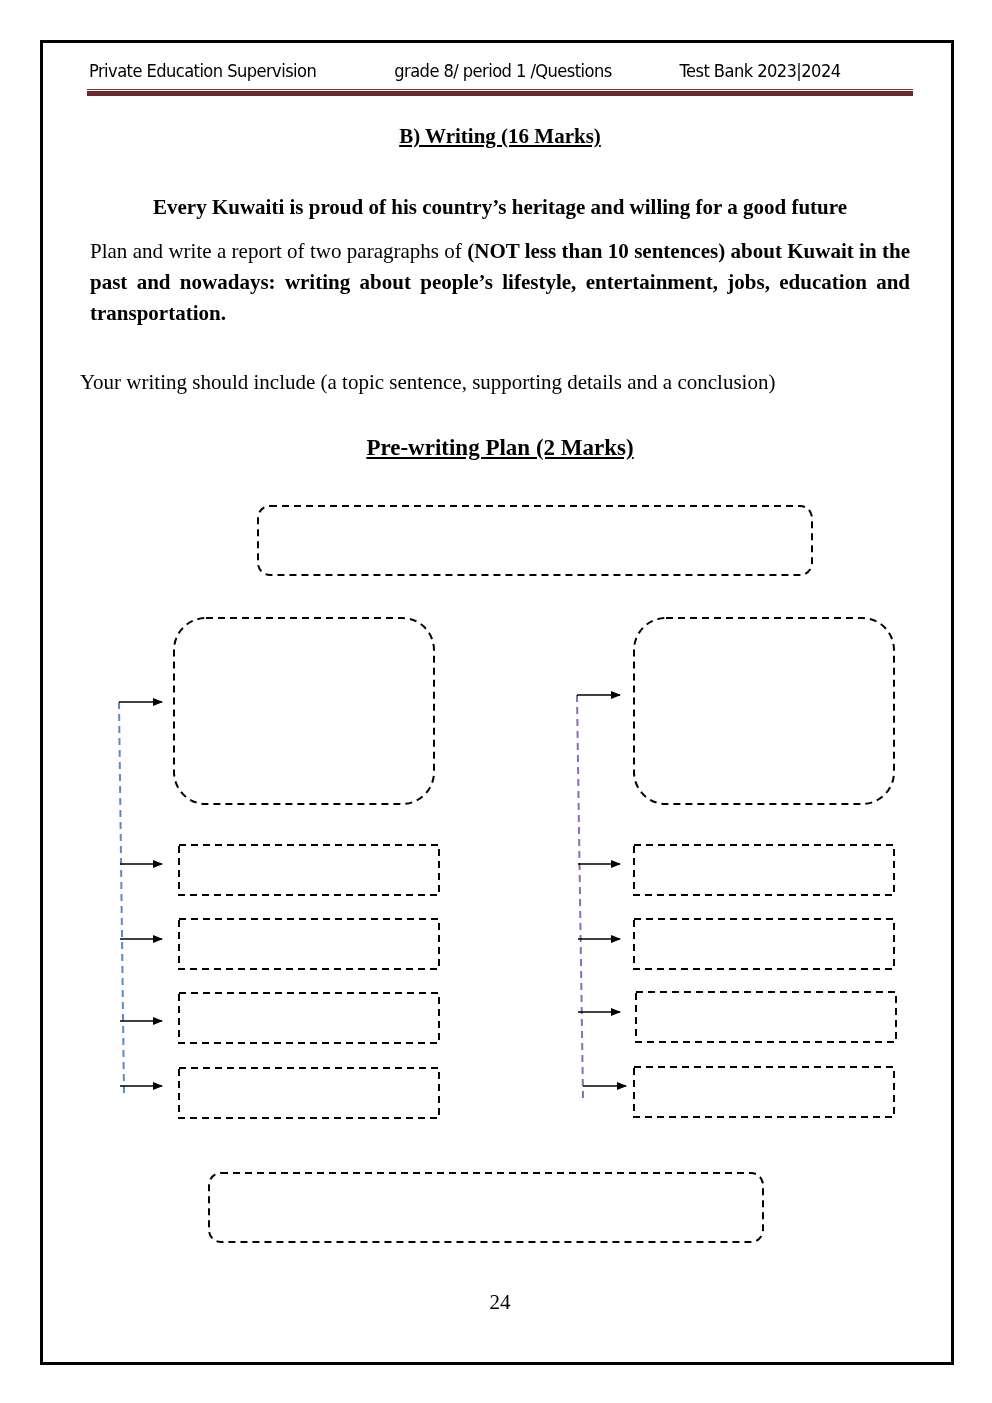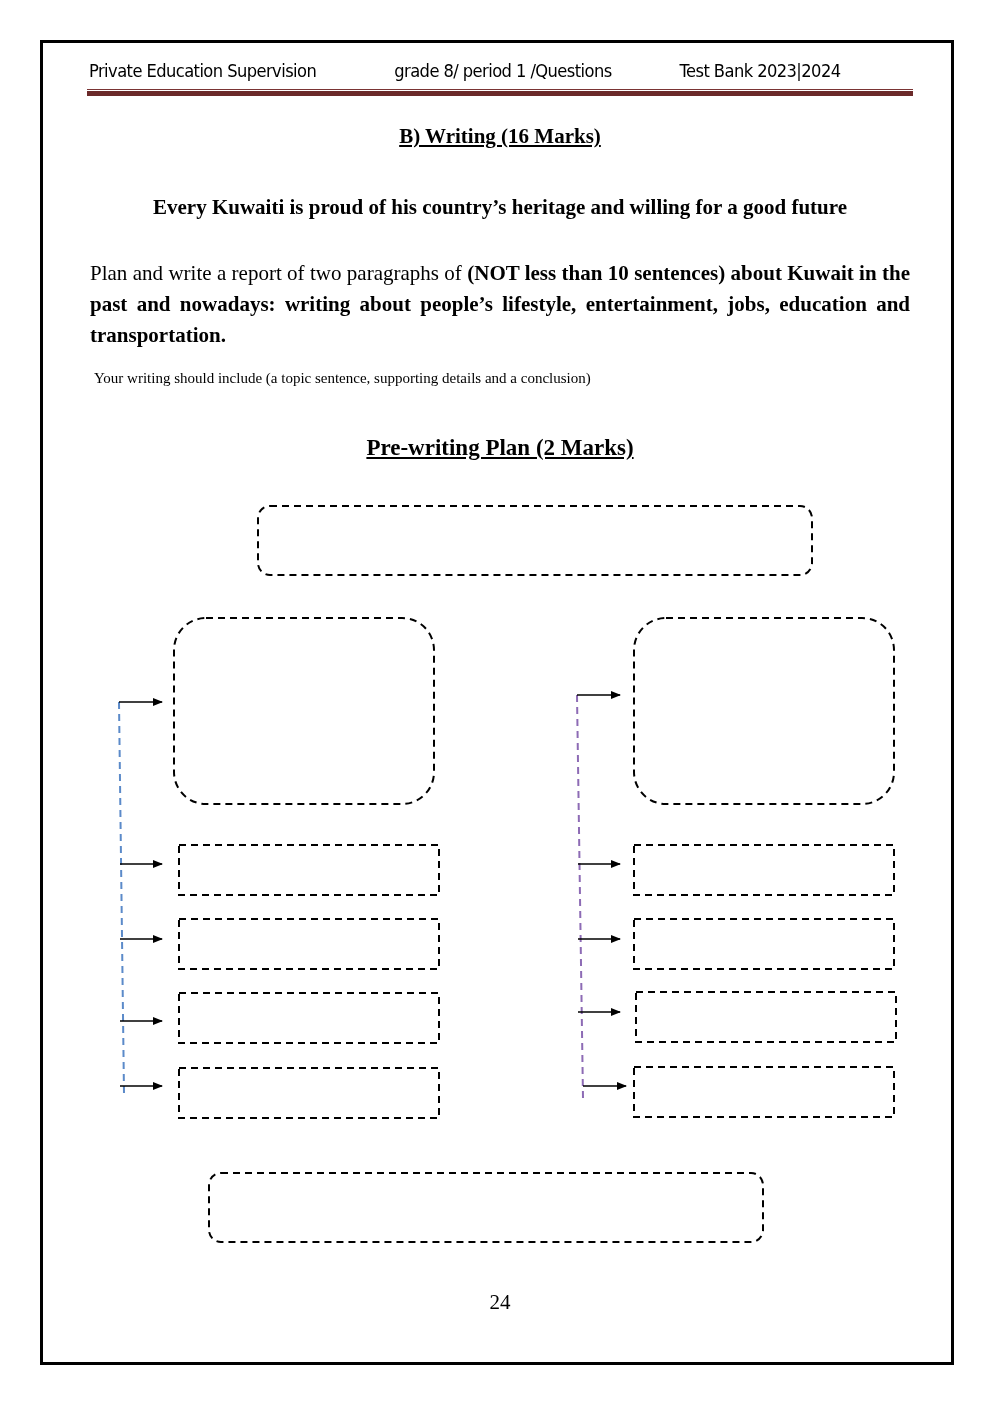--- a/index.html
+++ b/index.html
@@ -21,26 +21,26 @@
     .section-title {
       position: absolute; left: 0; top: 124px; width: 1000px; text-align: center;
       font-size: 21px; font-weight: bold; text-decoration: underline;
     }
     .prompt-heading {
       position: absolute; left: 0; top: 195px; width: 1000px; text-align: center;
       font-size: 21px; font-weight: bold;
     }
     .instructions {
       position: absolute; left: 90px; top: 236px; width: 820px;
-      font-size: 21px; line-height: 31px; text-align: justify; text-align-last: left; margin-top: 22px;
+      font-size: 21px; line-height: 31px; text-align: justify; text-align-last: left;
     }
     .instructions b { font-weight: bold; }
     .include-line {
-      position: absolute; left: 94px; top: 370px; width: 820px;
-      font-size: 15px; white-space: nowrap;
+      position: absolute; left: 80px; top: 370px; width: 820px;
+      font-size: 21px; white-space: nowrap;
     }
     .plan-title {
       position: absolute; left: 0; top: 435px; width: 1000px; text-align: center;
       font-size: 23px; font-weight: bold; text-decoration: underline;
     }
     .page-number {
       position: absolute; left: 0; top: 1290px; width: 1000px; text-align: center;
       font-size: 21px;
     }
     svg.diagram { position: absolute; left: 0; top: 0; width: 992px; height: 1403px; pointer-events: none; }

